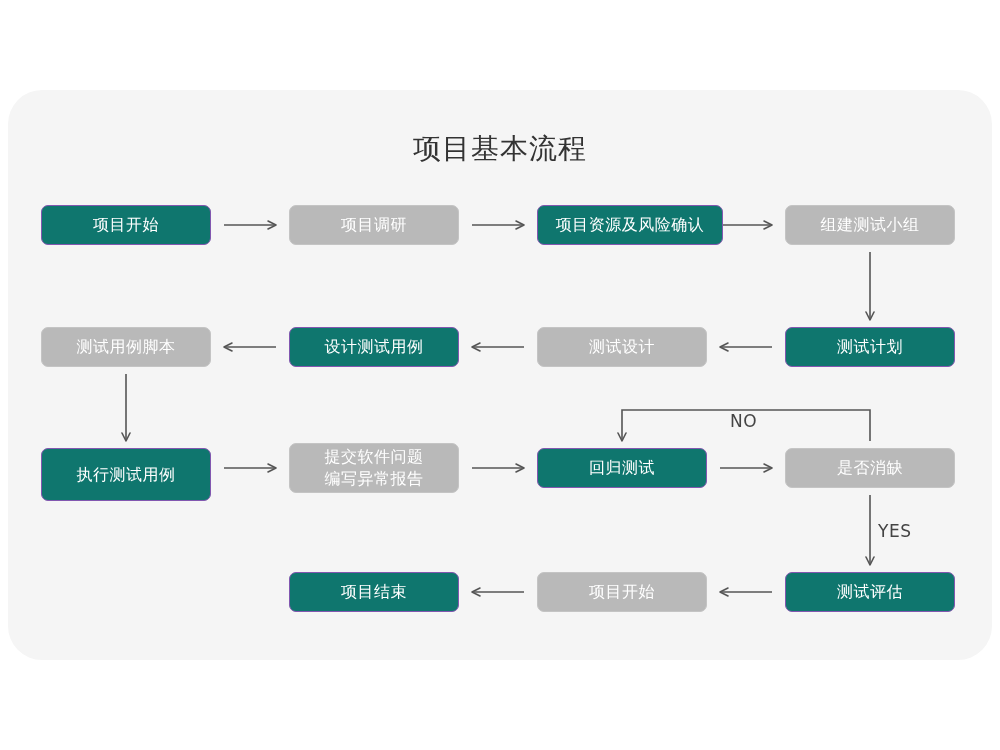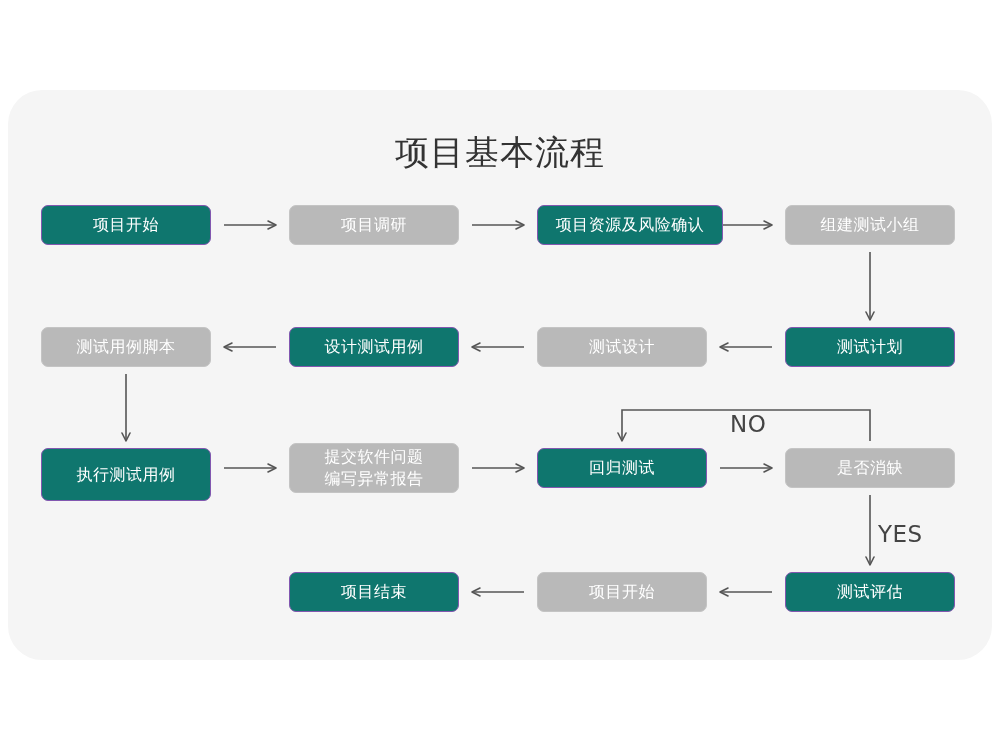--- a/index.html
+++ b/index.html
@@ -26,21 +26,21 @@
     height: 570px;
     background: #f5f5f5;
     border-radius: 34px;
   }
   .chart-title {
     position: absolute;
     left: 0;
     top: 130px;
     width: 1000px;
     text-align: center;
-    font-size: 34px;
+    font-size: 28px;
     color: #333333;
     letter-spacing: 1px;
     font-weight: 400;
   }
   .svg-layer {
     position: absolute;
     left: 0;
     top: 0;
     width: 1000px;
     height: 750px;
@@ -63,21 +63,21 @@
   .node.purple {
     background: #0f766e;
     border: 1px solid #8257b0;
   }
   .node.gray {
     background: #b9b9b9;
     border: 1px solid #c4c4c4;
   }
   .edge-label {
     position: absolute;
-    font-size: 23px;
+    font-size: 17px;
     color: #444444;
     letter-spacing: 0.5px;
   }
 </style>
 </head>
 <body>
 
 <div id="root">
 
   <div class="panel"></div>

